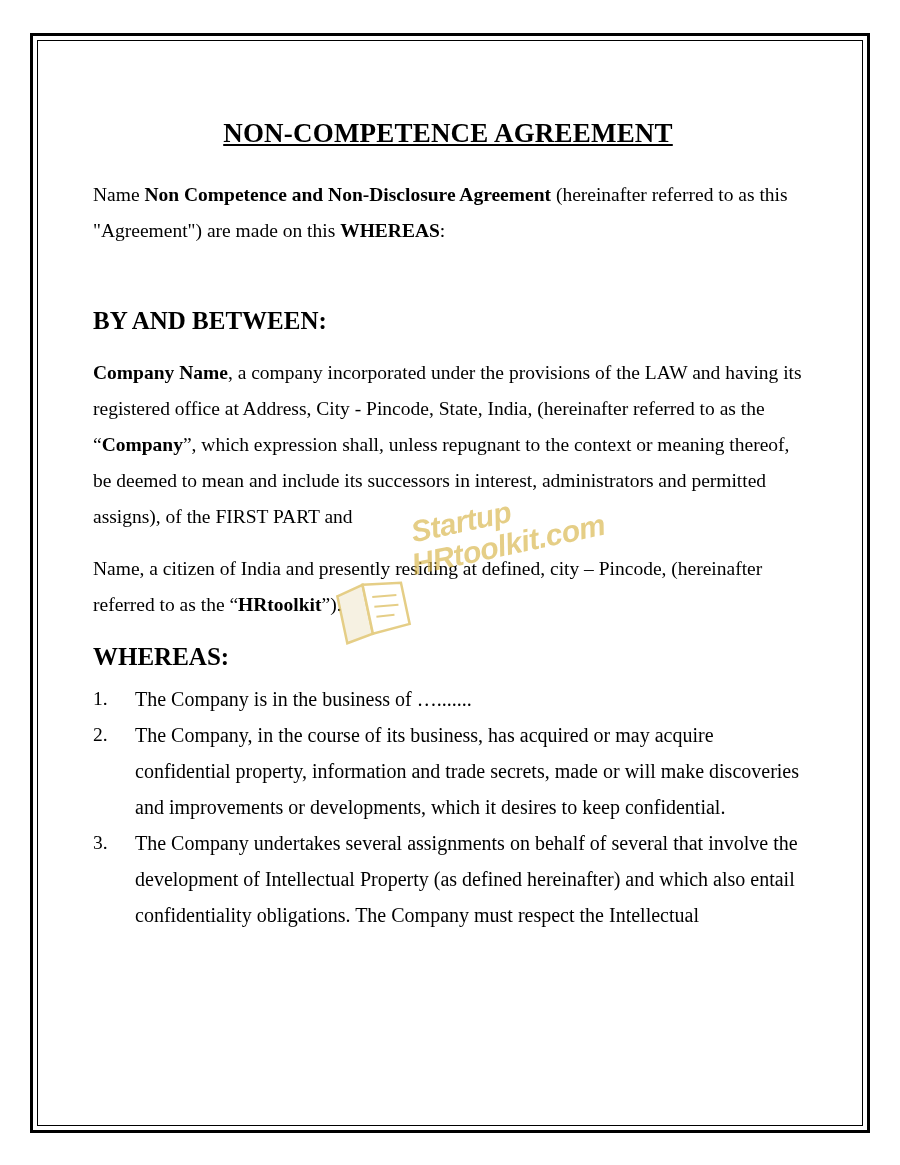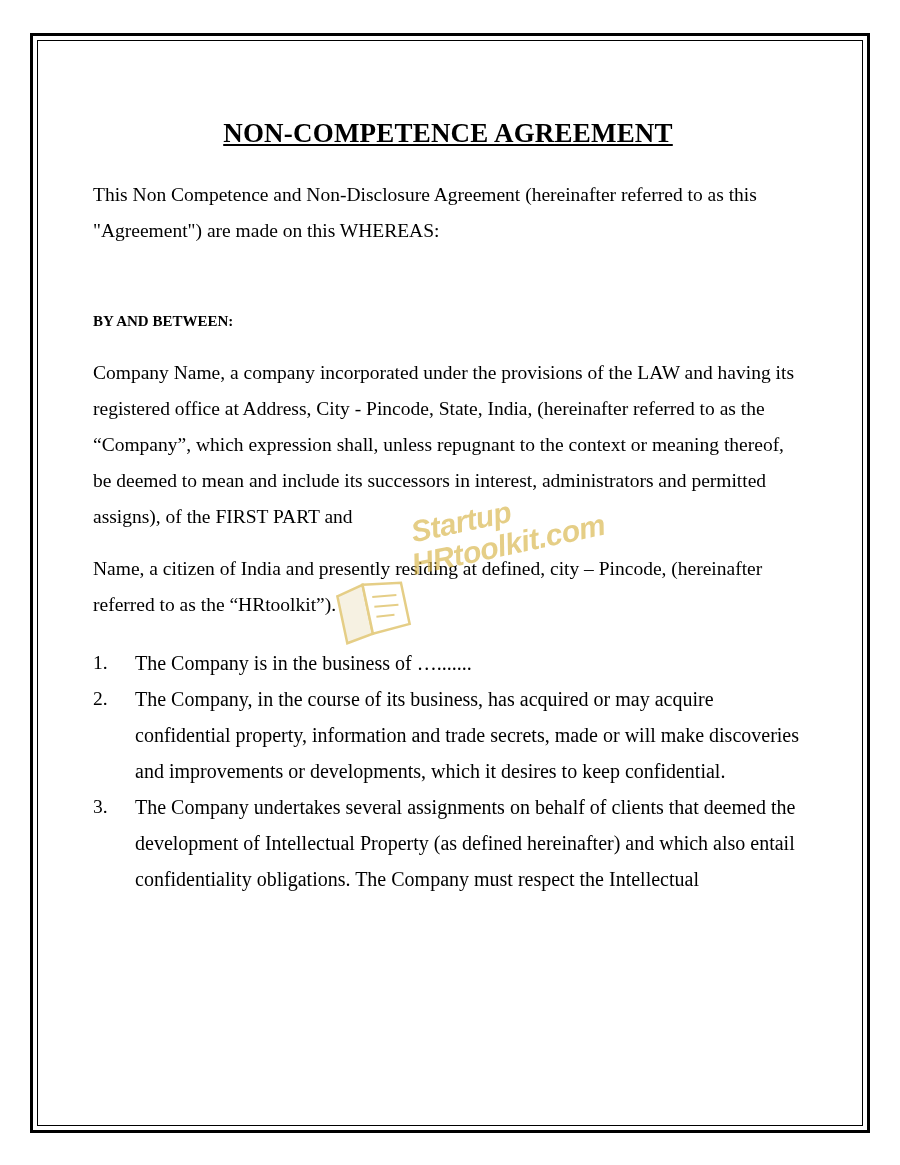--- a/index.html
+++ b/index.html
@@ -67,27 +67,27 @@
     line-height: 36px;
     margin: 0;
     text-align: left;
   }
 
   .gap-lg { height: 54px; }
   .gap-md { height: 28px; }
   .gap-sm { height: 16px; }
 
   .heading {
-    font-size: 15px;
+    font-size: 25px;
     font-weight: bold;
     line-height: 36px;
     margin: 0;
   }
 
-  b, .b { font-weight: normal; }
+  b, .b { font-weight: bold; }
 
   ol.whereas-list {
     margin: 6px 0 0 0;
     padding: 0;
     list-style: none;
     counter-reset: wlist;
   }
   ol.whereas-list > li {
     position: relative;
     counter-increment: wlist;
@@ -151,41 +151,42 @@
 
   <div class="outer-frame"></div>
   <div class="inner-frame"></div>
 
   <div class="content">
 
     <h1 class="doc-title">NON-COMPETENCE AGREEMENT</h1>
 
     <div class="gap-md"></div>
 
-    <p class="para"><span>This </span><b>Non Competence and Non-Disclosure Agreement</b><span> (hereinafter referred to as this "Agreement") are made on this </span><b>WHEREAS</b><span>:</span></p>
+    <p class="para"><span>Name </span><b>Non Competence and Non-Disclosure Agreement</b><span> (hereinafter referred to as this "Agreement") are made on this </span><b>WHEREAS</b><span>:</span></p>
 
     <div class="gap-lg"></div>
 
     <p class="heading">BY AND BETWEEN:</p>
 
     <div class="gap-sm"></div>
 
     <p class="para"><b>Company Name</b><span>, a company incorporated under the provisions of the LAW and having its registered office at Address, City - Pincode, State, India, (hereinafter referred to as the “</span><b>Company</b><span>”, which expression shall, unless repugnant to the context or meaning thereof, be deemed to mean and include its successors in interest, administrators and permitted assigns), of the FIRST PART and</span></p>
 
     <div class="gap-sm"></div>
 
     <p class="para"><span>Name, a citizen of India and presently residing at defined, city – Pincode, (hereinafter referred to as the “</span><b>HRtoolkit</b><span>”).</span></p>
 
     <div class="gap-sm"></div>
 
+    <p class="heading">WHEREAS:</p>
 
     <ol class="whereas-list">
       <li>The Company is in the business of ….......</li>
       <li>The Company, in the course of its business, has acquired or may acquire confidential property, information and trade secrets, made or will make discoveries and improvements or developments, which it desires to keep confidential.</li>
-      <li>The Company undertakes several assignments on behalf of clients that deemed the development of Intellectual Property (as defined hereinafter) and which also entail confidentiality obligations. The Company must respect the Intellectual</li>
+      <li>The Company undertakes several assignments on behalf of several that involve the development of Intellectual Property (as defined hereinafter) and which also entail confidentiality obligations. The Company must respect the Intellectual</li>
     </ol>
 
   </div>
 
   <div class="watermark">
     <div class="wm-text">
       <span>Startup</span>
       <span class="l2">HRtoolkit.com</span>
     </div>
     <svg class="wm-book" viewBox="0 0 72 58">

